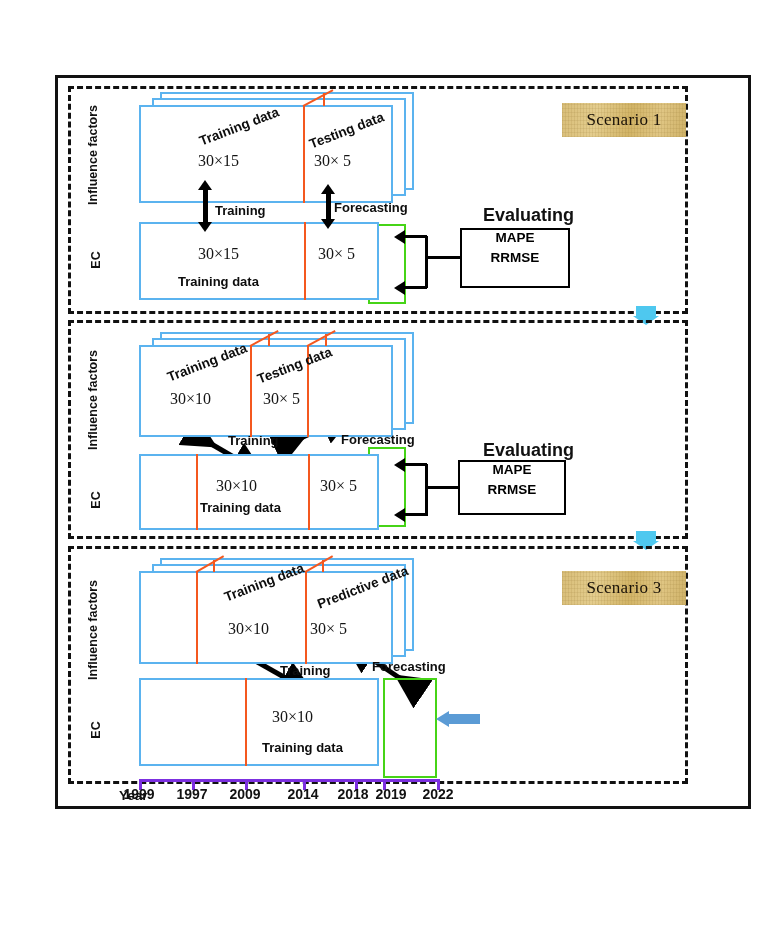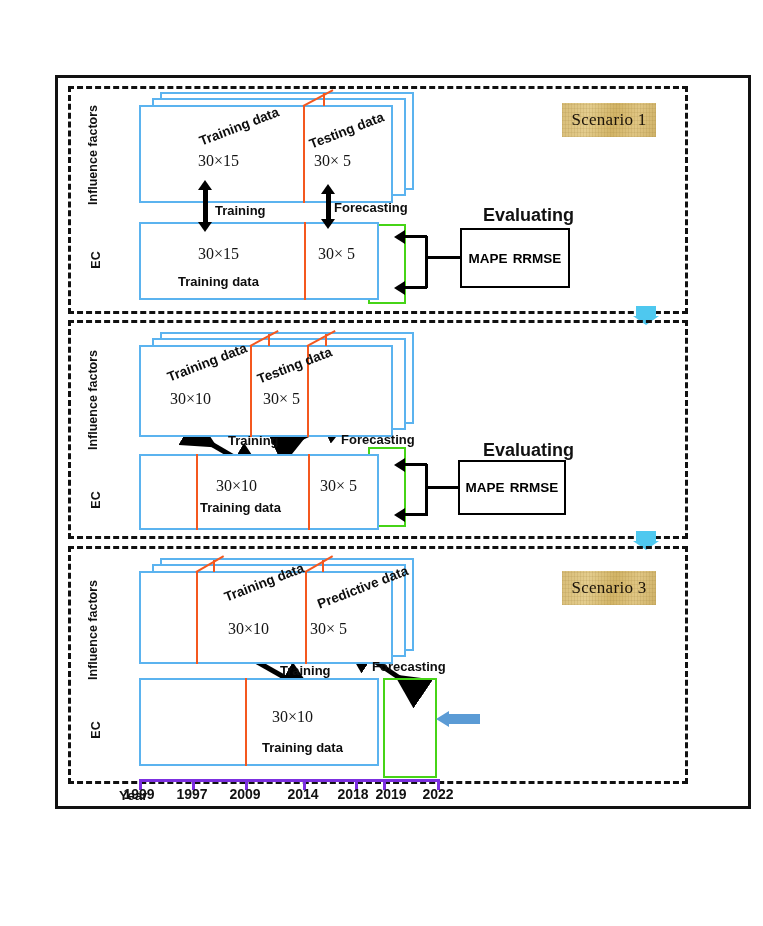--- a/index.html
+++ b/index.html
@@ -20,21 +20,21 @@
   .panel{
     border:3px dashed #111;
     background:transparent;
   }
   .panel-1{left:68px;top:86px;width:614px;height:222px;}
   .panel-2{left:68px;top:320px;width:614px;height:213px;}
   .panel-3{left:68px;top:546px;width:614px;height:232px;}
 
   
   .scen-label{
-    width:94px;height:34px;
+    width:124px;height:34px;
     background:
       repeating-linear-gradient(90deg, rgba(160,130,60,.17) 0 1px, rgba(255,255,255,0) 1px 3px),
       repeating-linear-gradient(0deg, rgba(140,110,45,.12) 0 1px, rgba(255,255,255,0) 1px 4px),
       linear-gradient(100deg,#d8bd78 0%,#e4cd8e 28%,#d2b466 55%,#e0c684 78%,#cfb268 100%);
     color:#1a1208;
     font-family:"Liberation Serif",serif;
     font-size:17px;
     display:flex;align-items:center;justify-content:center;
     letter-spacing:.3px;
   }
@@ -97,21 +97,21 @@
     width:0;height:0;border-top:7px solid transparent;border-bottom:7px solid transparent;
     border-right:11px solid #000;
   }
 
   
   .svg-layer{position:absolute;left:0;top:0;width:763px;height:926px;pointer-events:none;}
 
   
   .eval-box{
     border:2.5px solid #000;background:#fff;box-sizing:border-box;
-    display:flex;flex-direction:row;align-items:center;justify-content:center;
+    display:flex;flex-direction:column;align-items:center;
     gap:5px;
   }
   .eval-box span{font-size:13.5px;font-weight:bold;color:#000;}
   .eval-cap{font-size:18px;font-weight:bold;color:#111;}
 
   
   .ec3d{
     box-sizing:border-box;
     background:#fff;
     border:1.5px solid #4a4a4a;

